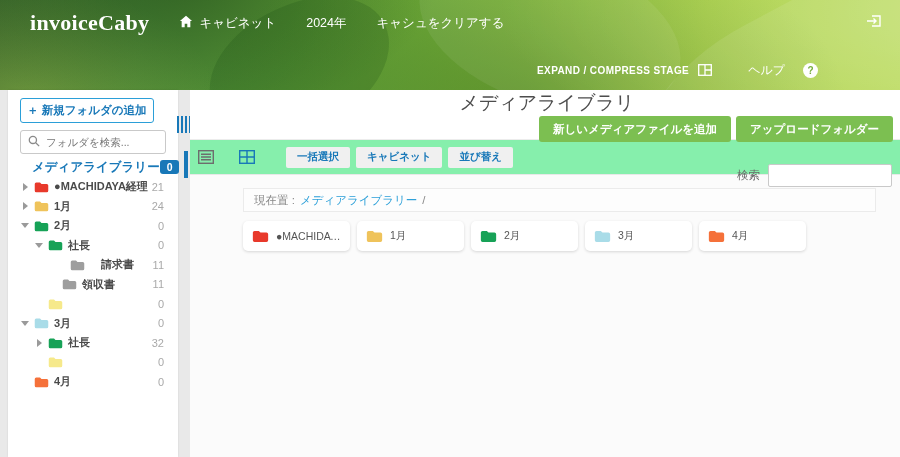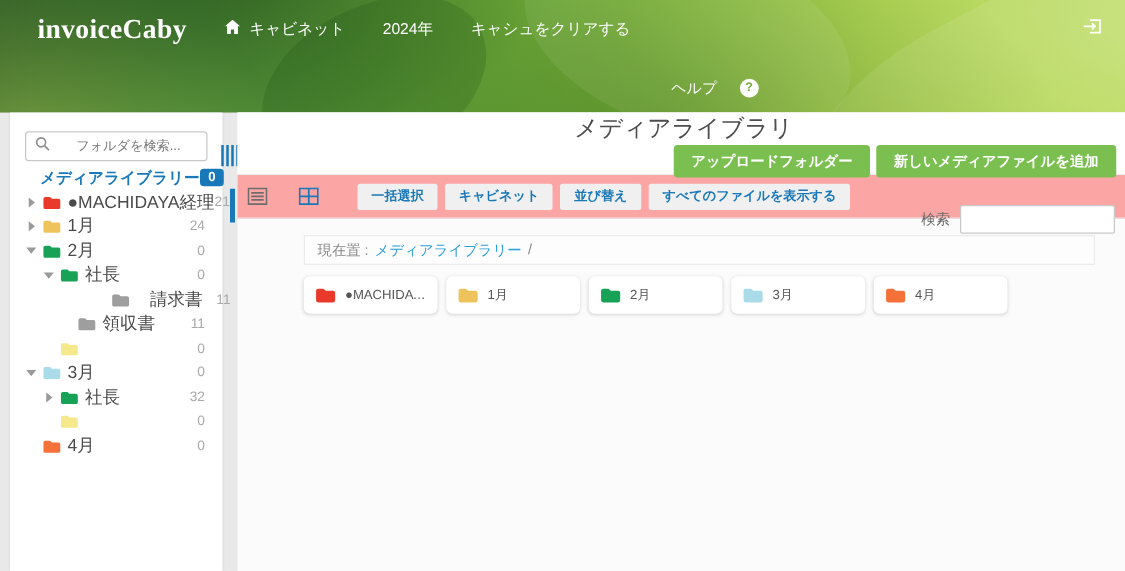--- a/index.html
+++ b/index.html
@@ -23,44 +23,44 @@
   .nav-item{display:flex;align-items:center;gap:6px;color:#fff;font-size:12.5px;cursor:pointer;white-space:nowrap;}
   .logout-btn{margin-left:auto;cursor:pointer;display:flex;align-items:center;}
   .subnav{position:absolute;left:537px;top:62px;display:flex;align-items:center;gap:36px;}
   .expand-item{display:flex;align-items:center;gap:9px;color:#fff;font-size:10px;font-weight:bold;letter-spacing:.4px;cursor:pointer;}
   .help-item{display:flex;align-items:center;gap:18px;color:#fff;font-size:12px;cursor:pointer;}
   .help-q{width:15px;height:15px;border-radius:50%;background:#fff;color:#76ad3c;font-size:10px;font-weight:bold;display:flex;align-items:center;justify-content:center;}
 
   
   .sidebar{position:absolute;left:8px;top:90px;width:170px;height:367px;background:#fff;box-shadow:0 0 2px rgba(0,0,0,.10);padding-top:8px;box-sizing:border-box;}
   .add-folder{display:flex;align-items:center;justify-content:center;margin:0 12px;height:25px;border:1px solid #2b9fd8;border-radius:3px;background:#fff;color:#1878b8;font-size:11.5px;font-weight:bold;cursor:pointer;white-space:nowrap;}
-  .folder-search{display:flex;align-items:center;gap:19px;margin:7px 12px 0;height:24px;border:1px solid #c9c9c9;border-radius:3px;padding:0 7px;background:#fff;box-sizing:border-box;}
+  .folder-search{display:flex;align-items:center;gap:4px;margin:7px 12px 0;height:24px;border:1px solid #c9c9c9;border-radius:3px;padding:0 7px;background:#fff;box-sizing:border-box;}
   .folder-search input{border:0;outline:0;width:100%;font-size:10.5px;color:#555;background:transparent;font-family:inherit;}
   .root-row{display:flex;align-items:center;margin-top:4px;height:18px;padding:0 14px 0 24px;cursor:pointer;}
   .root-label{color:#1878b8;font-weight:bold;font-size:12.5px;white-space:nowrap;}
   .badge{margin-left:auto;background:#1878b8;color:#fff;font-size:10.5px;font-weight:bold;padding:2px 7px;border-radius:3px;line-height:1;}
   .tree{margin-top:1px;}
   .tree-row{display:flex;align-items:center;height:19.5px;padding-right:14px;cursor:pointer;}
   .arrow-box{width:10px;display:flex;justify-content:center;flex:none;}
   .tri-r{width:0;height:0;border-left:5px solid #9a9a9a;border-top:4px solid transparent;border-bottom:4px solid transparent;}
   .tri-d{width:0;height:0;border-top:5px solid #9a9a9a;border-left:4px solid transparent;border-right:4px solid transparent;}
   .tree-folder{margin-left:4px;display:flex;align-items:center;flex:none;}
-  .tree-label{margin-left:5px;font-size:14px;color:#4a4a4a;white-space:nowrap;}
+  .tree-label{margin-left:5px;font-size:11px;color:#4a4a4a;white-space:nowrap;font-weight:bold;}
   .tree-count{margin-left:auto;font-size:11px;color:#a9a9a9;}
   .grip{position:absolute;left:177px;top:116px;display:flex;gap:2px;cursor:col-resize;}
   .grip span{width:2px;height:17px;background:#1878b8;display:block;}
   .sel-bar{position:absolute;left:184px;top:151px;width:4px;height:27px;background:#1878b8;}
 
   
   .main{position:absolute;left:190px;top:90px;width:710px;height:367px;background:#fbfbfb;}
   .title-row{display:flex;align-items:center;height:49px;background:#fff;border-bottom:1px solid #ececec;padding:0 7px 0 11px;flex-direction:column;}
   .page-title{font-size:19px;color:#4d4d4d;}
   .btn-group{margin-left:auto;display:flex;gap:5px;}
   .btn-green{background:#7cbf51;color:#fff;font-size:11.5px;font-weight:bold;border:none;border-radius:3px;height:26px;padding:0 14px;cursor:pointer;white-space:nowrap;font-family:inherit;}
-  .toolbar{display:flex;align-items:center;height:34px;background:#fca5a5;border-bottom:1px solid #e8e8e8;padding:0 8px;gap:18px;}
+  .toolbar{display:flex;align-items:center;height:34px;background:#86efac;border-bottom:1px solid #e8e8e8;padding:0 8px;gap:18px;}
   .view-icon{display:flex;align-items:center;margin-right:7px;cursor:pointer;}
   .tb-btn{background:#f0f0f0;border:none;color:#1878b8;font-size:10.5px;font-weight:bold;height:21px;padding:0 11px;margin-left:6px;border-radius:2px;cursor:pointer;white-space:nowrap;font-family:inherit;}
   .search-group{margin-left:auto;display:flex;align-items:center;gap:8px;margin-top:36px;}
   .search-label{font-size:11.5px;color:#666;}
   .search-input{width:112px;height:21px;border:1px solid #c9c9c9;border-radius:2px;outline:none;font-family:inherit;font-size:11px;padding:0 5px;}
   .content{padding:13px 8px 0 6px;margin-left:47px;}
   .breadcrumb{display:flex;align-items:center;gap:5px;height:22px;background:#fdfdfd;border:1px solid #ebebeb;padding:0 10px;margin-right:16px;font-size:11.5px;}
   .bc-prefix{color:#888;}
   .bc-link{color:#2b9fd8;cursor:pointer;}
   .bc-sep{color:#888;}
@@ -100,28 +100,38 @@
         <span>
           <svg width="16" height="16" viewBox="0 0 16 16" fill="none" stroke="#fff" stroke-width="1.4">
             <path d="M6 3 H14 V13 H6"></path>
               <path d="M1 8 H10 M7.5 5.5 L10 8 L7.5 10.5"></path>
           </svg>
         </span>
       </div>
     </div>
 
     <div class="subnav">
+      <div class="expand-item">
+        <span>EXPAND / COMPRESS STAGE</span>
+        <span>
+          <svg width="14" height="12" viewBox="0 0 14 12" fill="none" stroke="#fff" stroke-width="1.3">
+            <rect x="0.7" y="0.7" width="12.6" height="10.6"></rect>
+              <path d="M7 0.7 V11.3 M7 6 H13.3"></path>
+          </svg>
+        </span>
+      </div>
       <div class="help-item">
         <span>ヘルプ</span>
         <span class="help-q">?</span>
       </div>
     </div>
   </div>
 
   <div class="sidebar">
+    <button class="add-folder">＋ 新規フォルダの追加</button>
     <div class="folder-search">
       <span>
         <svg width="12" height="12" viewBox="0 0 14 14" fill="none" stroke="#8a8a8a" stroke-width="1.5">
           <circle cx="5.7" cy="5.7" r="4.2"></circle>
             <path d="M9 9 L13 13"></path>
         </svg>
       </span>
       <input placeholder="フォルダを検索..." style="">
     </div>
     <div class="root-row">
@@ -170,21 +180,21 @@
             <span class="tri-d"></span>
           </span>
           <span class="tree-folder">
             <svg width="15" height="12" viewBox="0 0 20 16">
               <path d="M1 4 Q1 2 3 2 L8 2 L10 4 L17 4 Q19 4 19 6 L19 13 Q19 15 17 15 L3 15 Q1 15 1 13 Z" fill="#17a257"></path>
             </svg>
           </span>
           <span class="tree-label">社長</span>
           <span class="tree-count">0</span>
         </div>
-        <div class="tree-row" style="padding-left: 56px; gap: 11px;">
+        <div class="tree-row" style="padding-left: 37px; gap: 11px;">
           <span class="arrow-box"></span>
           <span class="tree-folder">
             <svg width="15" height="12" viewBox="0 0 20 16">
               <path d="M1 4 Q1 2 3 2 L8 2 L10 4 L17 4 Q19 4 19 6 L19 13 Q19 15 17 15 L3 15 Q1 15 1 13 Z" fill="#9e9e9e"></path>
             </svg>
           </span>
           <span class="tree-label">請求書</span>
           <span class="tree-count">11</span>
         </div>
         <div class="tree-row" style="padding-left: 40px;">
@@ -259,43 +269,42 @@
       <span></span>
       <span></span>
       <span></span>
     </div>
   <div class="sel-bar"></div>
 
   <div class="main">
     <div class="title-row">
       <div class="page-title">メディアライブラリ</div>
       <div class="btn-group">
+        <button class="btn-green">新しいメディアファイルを追加</button>
         <button class="btn-green">アップロードフォルダー</button>
-        <button class="btn-green">新しいメディアファイルを追加</button>
       </div>
     </div>
 
     <div class="toolbar">
       <span class="view-icon">
         <svg width="16" height="14" viewBox="0 0 16 14" fill="none" stroke="#6d6d6d" stroke-width="1.4">
           <rect x="0.7" y="0.7" width="14.6" height="12.6"></rect>
             <path d="M3 4.2 H13 M3 7 H13 M3 9.8 H13"></path>
         </svg>
       </span>
       <span class="view-icon">
         <svg width="16" height="14" viewBox="0 0 16 14" fill="none" stroke="#1878b8" stroke-width="1.4">
           <rect x="0.7" y="0.7" width="14.6" height="12.6"></rect>
             <path d="M8 0.7 V13.3 M0.7 7 H15.3"></path>
         </svg>
       </span>
       <span id="toolbar-buttons" style="display:flex;">
           <button class="tb-btn">一括選択</button>
           <button class="tb-btn">キャビネット</button>
           <button class="tb-btn">並び替え</button>
-          <button class="tb-btn">すべてのファイルを表示する</button>
         </span>
       <div class="search-group">
         <span class="search-label">検索</span>
         <input class="search-input" value="" style="">
       </div>
     </div>
 
     <div class="content">
       <div class="breadcrumb">
         <span class="bc-prefix">現在置 :</span>

